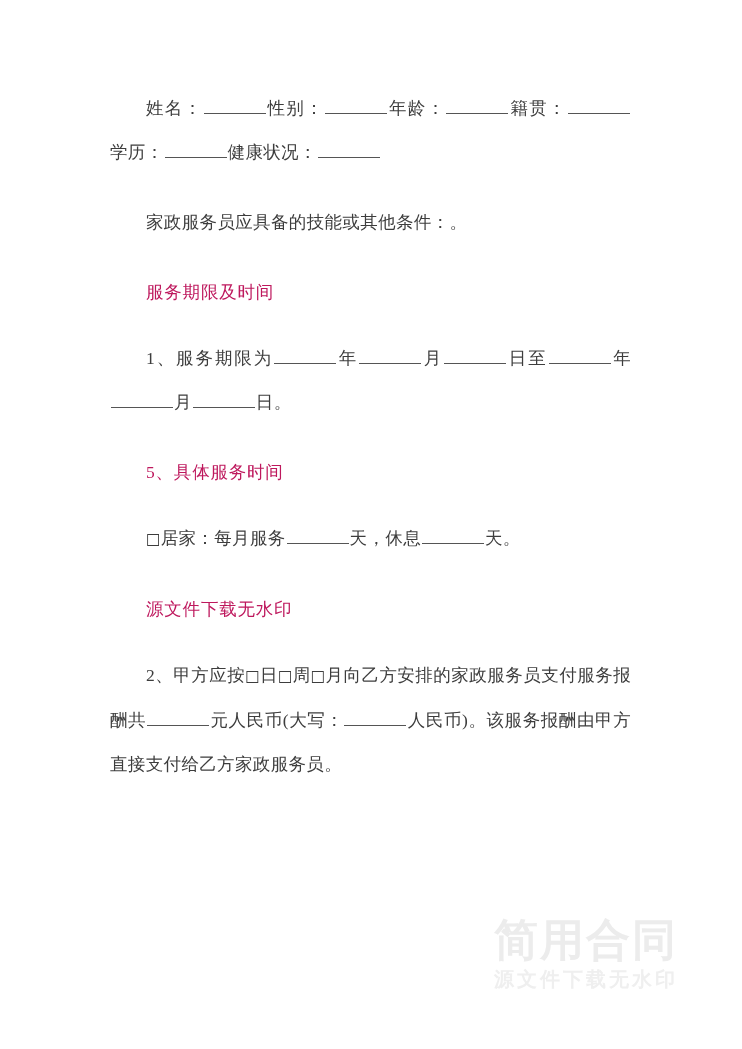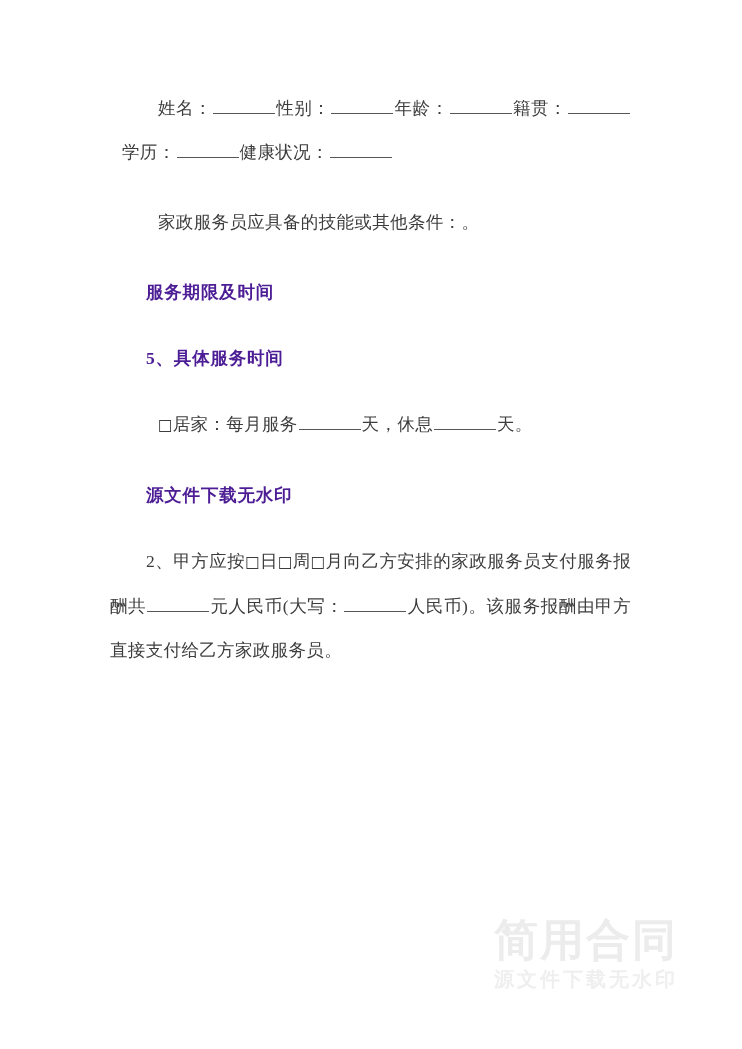--- a/index.html
+++ b/index.html
@@ -42,44 +42,44 @@
     margin: 0 0 18px 0;
     white-space: normal;
     word-break: break-all;
   }
 
   .para.indent {
     text-indent: 36px;
   }
 
   .para.heading {
-    font-weight: bold;
+    font-weight: normal;
     text-indent: 36px;
     letter-spacing: 0.8px;
-    color: #4c1d95;
+    color: #be185d;
   }
 
   
   .blank {
     display: inline-block;
     border-bottom: 1px solid #555555;
     vertical-align: baseline;
     height: 1.05em;
     margin: 0 1px;
   }
   .blank.w1 { width: 62px; }
 
   .box {
     font-family: "DejaVu Sans", sans-serif;
     font-size: 15.5px;
     letter-spacing: 0;
   }
 
   
-  .gap-a { margin-bottom: 26px; margin-left: 12px; }
+  .gap-a { margin-bottom: 26px; }
   .gap-b { margin-bottom: 22px; }
   .gap-c { margin-bottom: 24px; }
 
   
   #watermark {
     position: absolute;
     left: 452px;
     top: 915px;
     width: 268px;
     text-align: center;
@@ -112,20 +112,21 @@
 <div id="page">
 
   <div id="doc-body">
 
     <p class="para indent gap-a">姓名：<span class="blank w1"></span>性别：<span class="blank w1"></span>年龄：<span class="blank w1"></span>籍贯：<span class="blank w1"></span>学历：<span class="blank w1"></span>健康状况：<span class="blank w1"></span></p>
 
     <p class="para indent gap-a">家政服务员应具备的技能或其他条件：。</p>
 
     <p class="para heading gap-b">服务期限及时间</p>
 
+    <p class="para indent gap-a">1、服务期限为<span class="blank w1"></span>年<span class="blank w1"></span>月<span class="blank w1"></span>日至<span class="blank w1"></span>年<span class="blank w1"></span>月<span class="blank w1"></span>日。</p>
 
     <p class="para heading gap-b">5、具体服务时间</p>
 
     <p class="para indent gap-a"><span class="box">□</span>居家：每月服务<span class="blank w1"></span>天，休息<span class="blank w1"></span>天。</p>
 
 
     <p class="para heading gap-b">源文件下载无水印</p>
 
 
     <p class="para indent gap-c">2、甲方应按<span class="box">□</span>日<span class="box">□</span>周<span class="box">□</span>月向乙方安排的家政服务员支付服务报酬共<span class="blank w1"></span>元人民币(大写：<span class="blank w1"></span>人民币)。该服务报酬由甲方直接支付给乙方家政服务员。</p>

